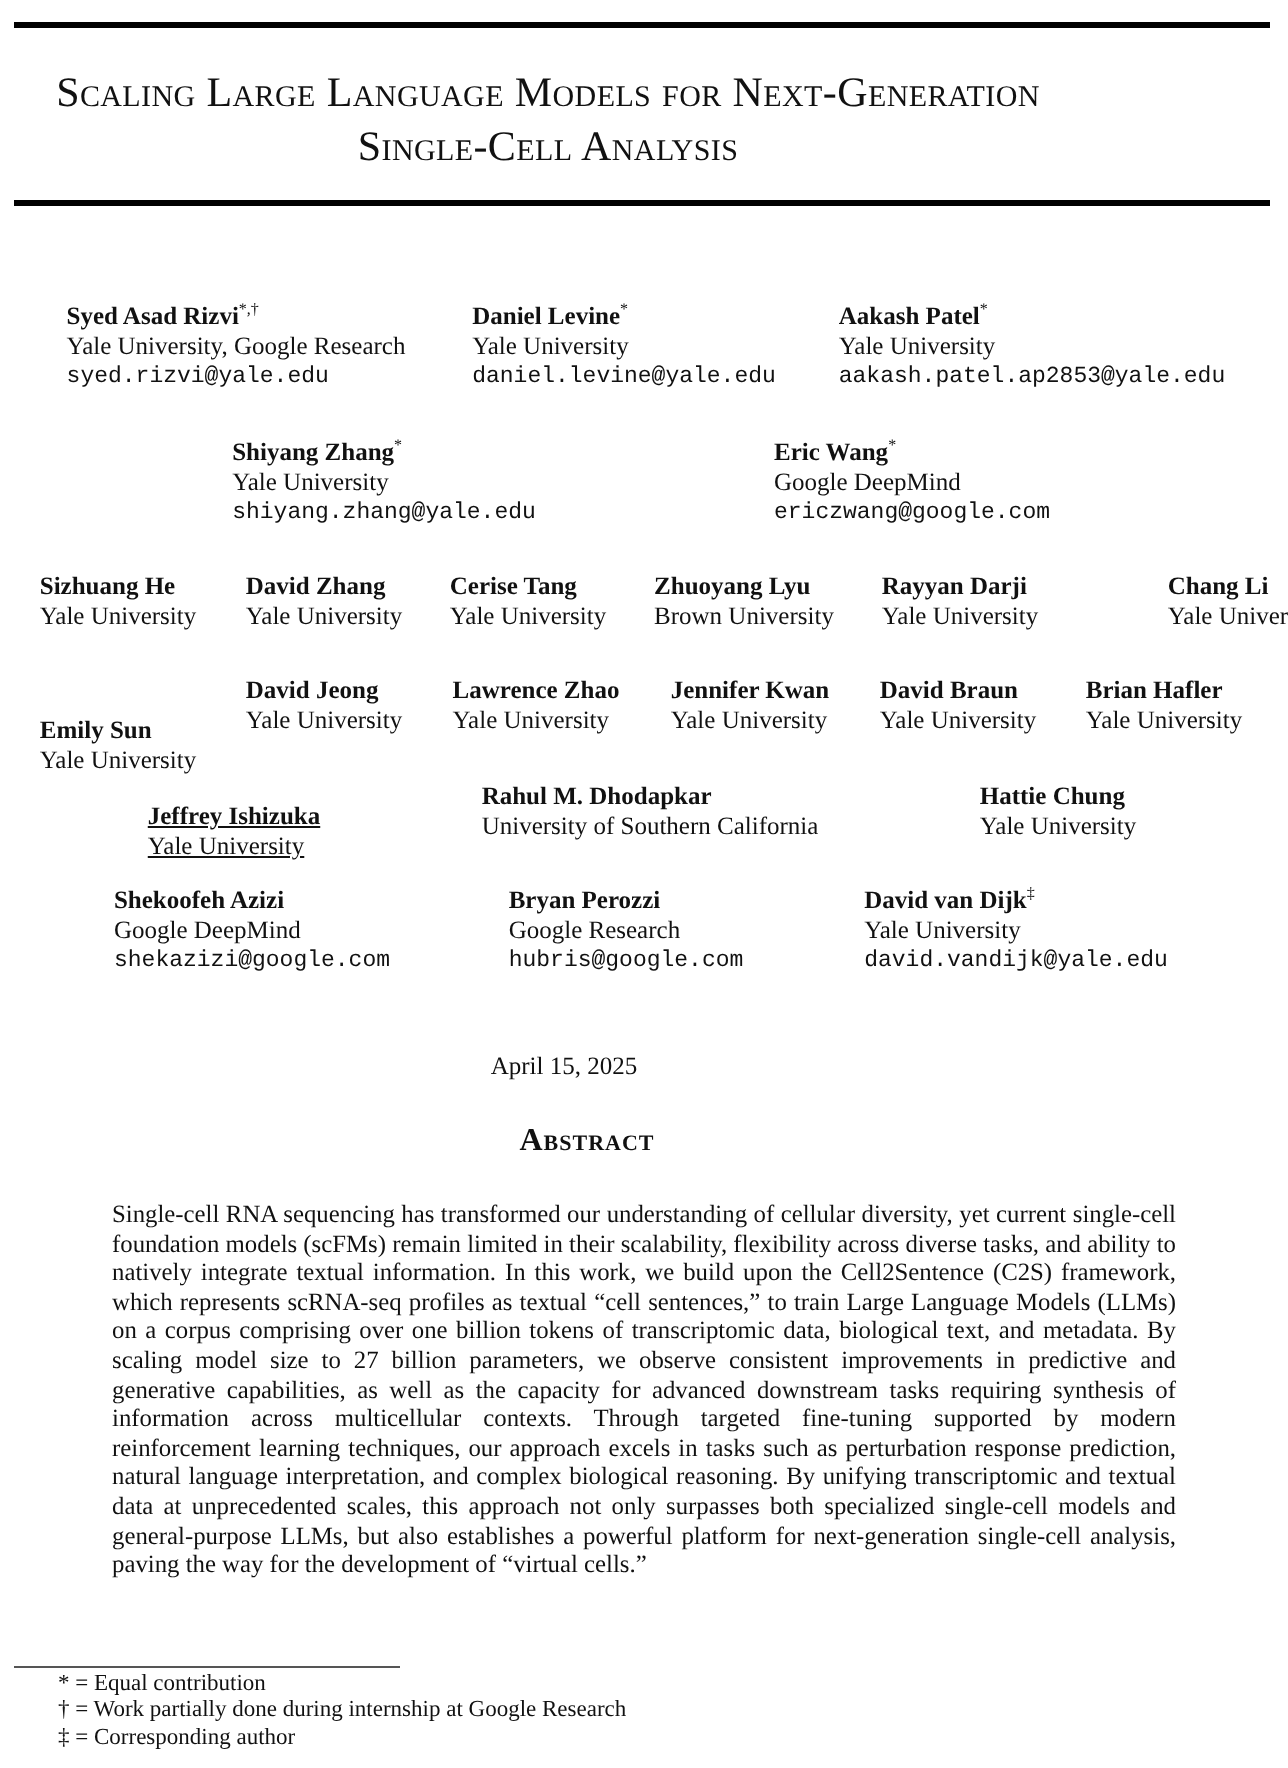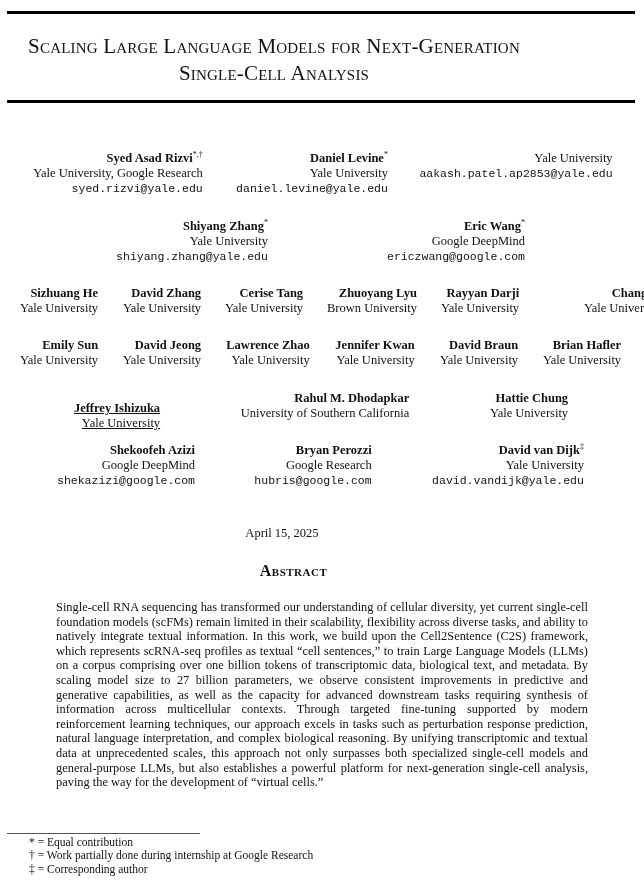--- a/index.html
+++ b/index.html
@@ -10,21 +10,21 @@
     }
     .rule { position: absolute; left: 7px; width: 628px; height: 3px; background: #000; }
     .rule.top { top: 11px; }
     .rule.bottom { top: 100px; }
     .title {
       position: absolute; left: 0; width: 548px; top: 33px;
       text-align: center; font-size: 21px; line-height: 27px;
       font-variant: small-caps; letter-spacing: 0.2px;
     }
     .author {
-      position: absolute; text-align: right; white-space: nowrap;
+      position: absolute; text-align: left; white-space: nowrap;
       font-size: 12.5px; line-height: 15px; transform: translateX(-50%);
     }
     .author .name { font-weight: bold; }
     .author .mark { font-size: 8px; vertical-align: super; font-weight: normal; line-height: 0; }
     .author .email { font-family: "Liberation Mono", "DejaVu Sans Mono", monospace; font-size: 11.5px; }
     .date {
       position: absolute; top: 526px; left: 0; width: 564px; text-align: center; font-size: 12.5px;
     }
     .abs-head {
       position: absolute; top: 562px; left: 0; width: 587px; text-align: center;
@@ -53,20 +53,21 @@
   <div><span class="name">Syed Asad Rizvi</span><span class="mark">*,†</span></div>
   <div>Yale University, Google Research</div>
   <div class="email">syed.rizvi@yale.edu</div>
 </div>
 <div class="author" style="left:312px; top:151px;">
   <div><span class="name">Daniel Levine</span><span class="mark">*</span></div>
   <div>Yale University</div>
   <div class="email">daniel.levine@yale.edu</div>
 </div>
 <div class="author" style="left:516px; top:151px;">
+  <div><span class="name">Aakash Patel</span><span class="mark">*</span></div>
   <div>Yale University</div>
   <div class="email">aakash.patel.ap2853@yale.edu</div>
 </div>
 
 <div class="author" style="left:192px; top:219px;">
   <div><span class="name">Shiyang Zhang</span><span class="mark">*</span></div>
   <div>Yale University</div>
   <div class="email">shiyang.zhang@yale.edu</div>
 </div>
 <div class="author" style="left:456px; top:219px;">
@@ -93,21 +94,21 @@
 </div>
 <div class="author" style="left:480px; top:286px;">
   <div class="name">Rayyan Darji</div>
   <div>Yale University</div>
 </div>
 <div class="author" style="left:583px; top:286px;margin-left:40px;">
   <div class="name">Chang Li</div>
   <div>Yale University</div>
 </div>
 
-<div class="author" style="left:59px; top:338px;">
+<div class="author" style="left:59px; top:358px;">
   <div class="name">Emily Sun</div>
   <div>Yale University</div>
 </div>
 <div class="author" style="left:162px; top:338px;">
   <div class="name">David Jeong</div>
   <div>Yale University</div>
 </div>
 <div class="author" style="left:268px; top:338px;">
   <div class="name">Lawrence Zhao</div>
   <div>Yale University</div>

